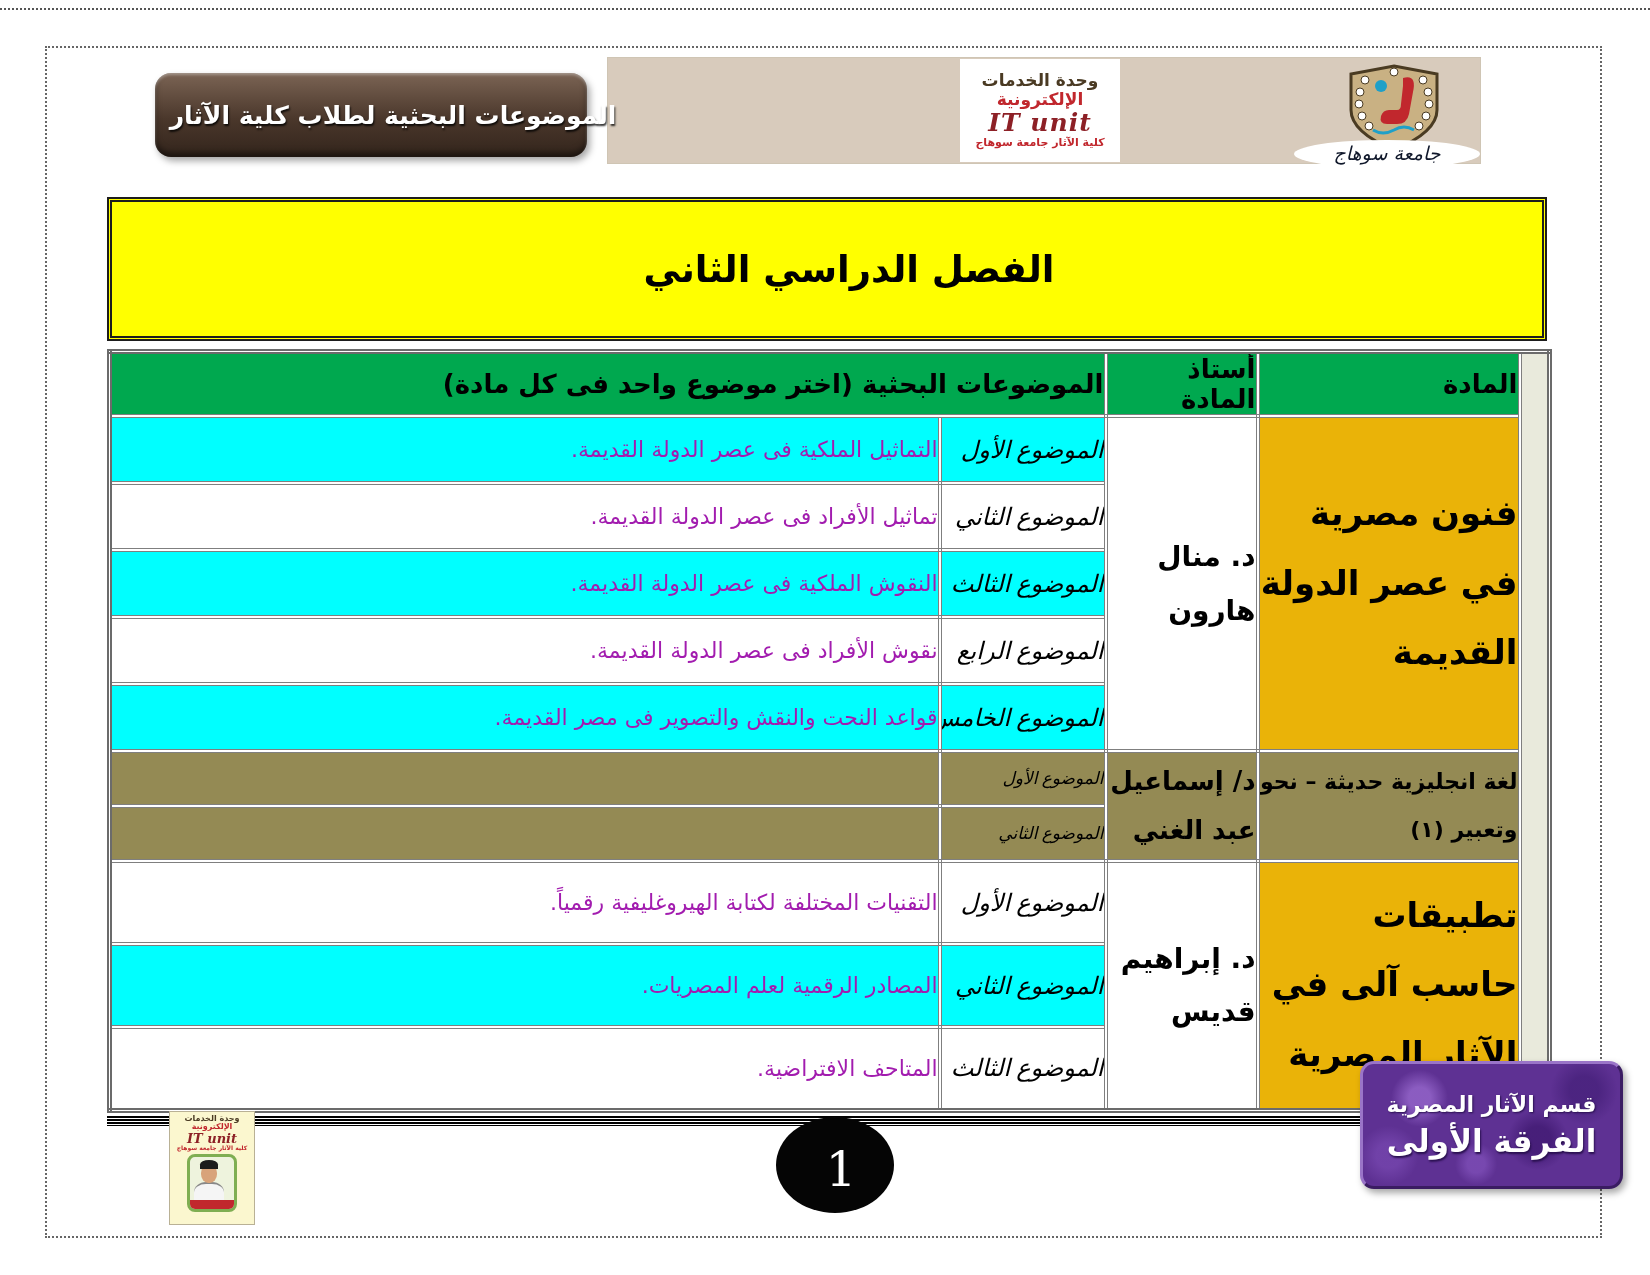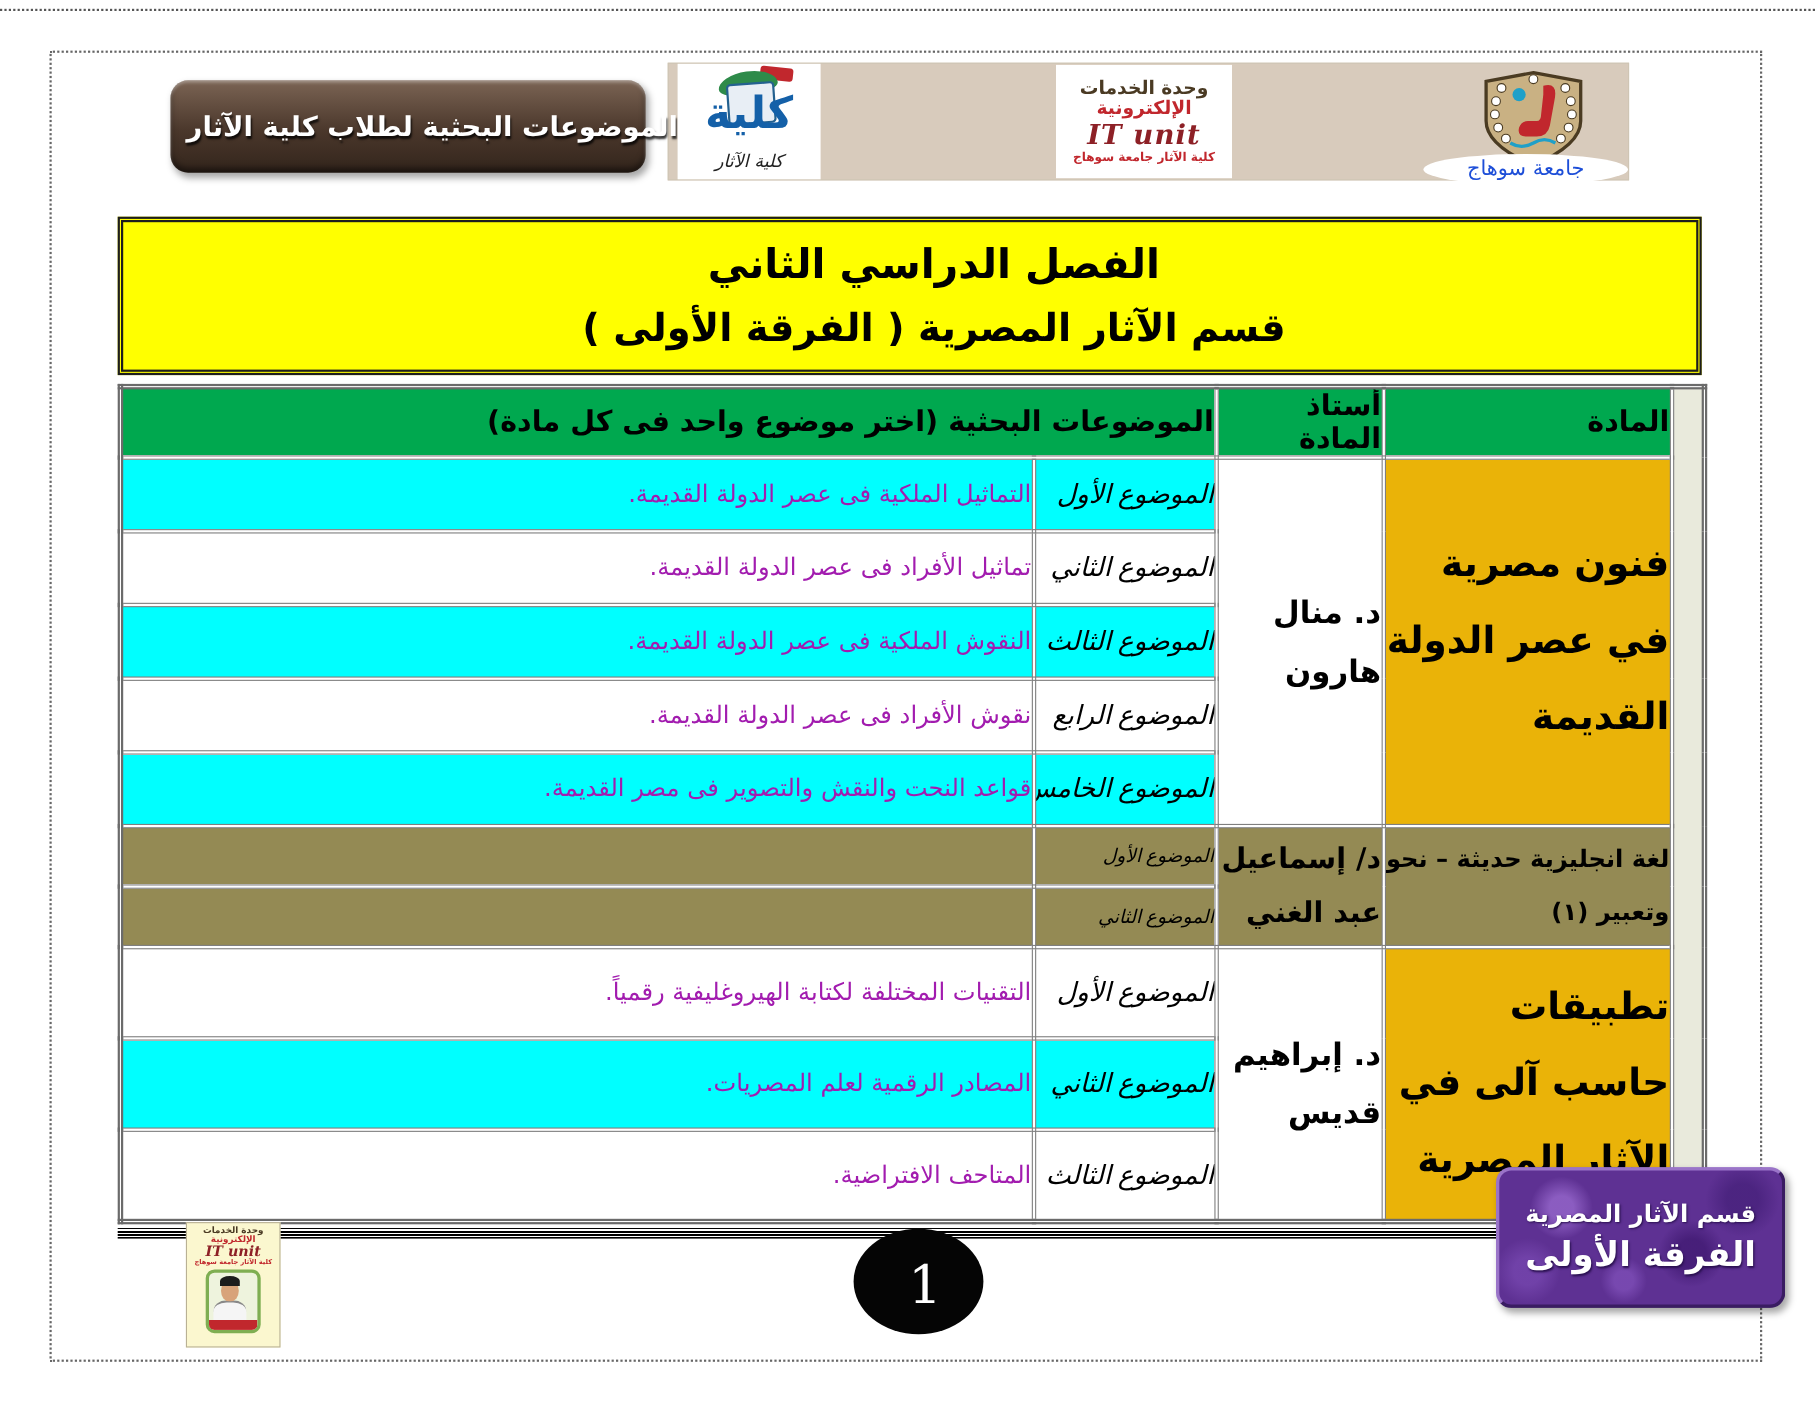--- a/index.html
+++ b/index.html
@@ -41,21 +41,21 @@
           display:flex;flex-direction:column;align-items:center;justify-content:center;line-height:1.12;}
   .itunit .l1{color:#4a3a23;font-weight:800;font-size:17px;direction:rtl;}
   .itunit .l2{color:#c1272d;font-weight:800;font-size:17px;direction:rtl;}
   .itunit .l3{color:#8d2026;font-weight:800;font-size:25px;font-family:"DejaVu Serif",serif;
               font-style:italic;letter-spacing:1px;}
   .itunit .l4{color:#c1272d;font-weight:700;font-size:11px;direction:rtl;}
 
   .shield{position:absolute;left:1341px;top:64px;width:106px;height:88px;}
   .univ-caption{position:absolute;left:1294px;top:140px;width:186px;height:28px;background:#fff;
                 border-radius:50%/50%;text-align:center;line-height:26px;font-size:19px;
-                font-family:"DejaVu Serif",serif;direction:rtl;color:#1d4ed8;}
+                font-family:"DejaVu Serif",serif;font-style:italic;direction:rtl;color:#0f172a;}
 
   
   .yellow-title{position:absolute;left:107px;top:197px;width:1440px;height:144px;box-sizing:border-box;
                 background:var(--yellow,#FFFF00);border:5px double #1d1d1d;
                 display:flex;flex-direction:column;align-items:center;justify-content:space-evenly;direction:rtl;padding-left:44px;}
   .yellow-title .t-line1{font-size:37px;font-weight:800;color:#000;}
   .yellow-title .t-line2{font-size:35px;font-weight:800;color:#000;}
 
   
   .table-wrap{position:absolute;left:107px;top:349px;width:1440px;}
@@ -127,29 +127,20 @@
 
   <div class="top-dotted-line"></div>
   <div class="page-border"></div>
 
   <div class="beige-band"></div>
 
   <div class="banner">
     <span>الموضوعات البحثية لطلاب كلية الآثار</span>
   </div>
 
-  <div class="faculty-logo">
-    <div class="faculty-art">
-      <div class="r1"></div>
-      <div class="g1"></div>
-      <div class="t1"></div>
-      <div class="b1">كلية</div>
-    </div>
-    <div class="faculty-caption">كلية الآثار</div>
-  </div>
 
   <div class="itunit">
     <div class="l1">وحدة الخدمات</div>
     <div class="l2">الإلكترونية</div>
     <div class="l3">IT unit</div>
     <div class="l4">كلية الآثار جامعة سوهاج</div>
   </div>
 
   <div class="shield">
     <svg viewBox="0 0 106 88" width="106" height="88">
@@ -169,21 +160,20 @@
       </g>
       <path d="M62 14 q14 -4 10 14 l-4 22 q-2 10 -12 10 l-10 0 q-8 0 -6 -8 q2 -6 8 -6 l8 0 q4 0 4 -6 l2 -18 q0 -6 0 -8 Z" fill="#C1272D"></path>
       <circle cx="40" cy="22" r="6" fill="#1FA0C8"></circle>
       <path d="M32 66 q10 6 21 0 q10 -6 20 0" fill="none" stroke="#1FA0C8" stroke-width="3"></path>
     </svg>
   </div>
   <div class="univ-caption">جامعة سوهاج</div>
 
   <div class="yellow-title">
     <div class="t-line1">الفصل الدراسي الثاني</div>
-    <div class="t-line2">قسم  الآثار المصرية ( الفرقة الأولى )</div>
   </div>
 
   <div class="table-wrap">
     <table class="main">
       <colgroup>
         <col style="width:30px">
           <col style="width:262px">
           <col style="width:152px">
         <col style="width:166px">
           <col style="width:830px">

